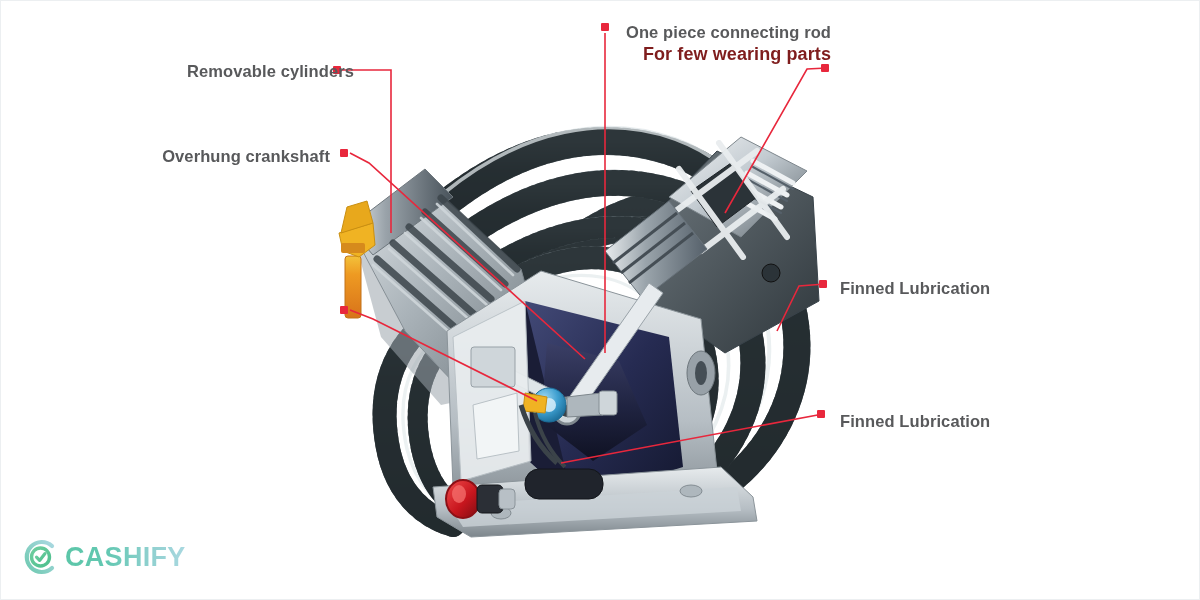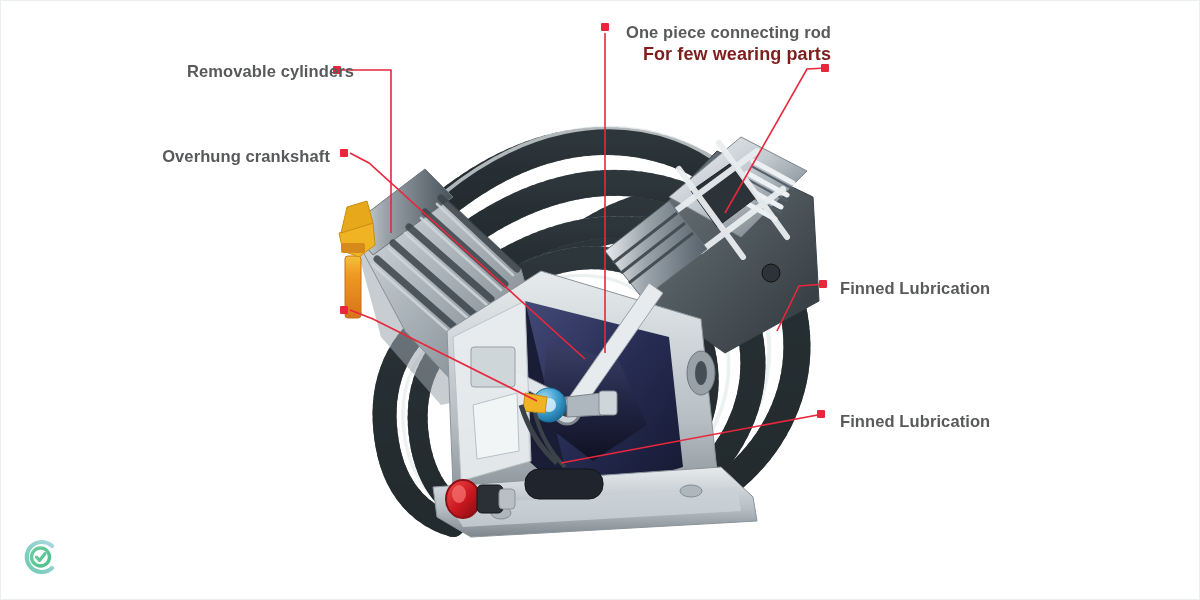--- a/index.html
+++ b/index.html
@@ -332,15 +332,16 @@
         </linearGradient>
         <linearGradient id="gLogoCheck" x1="0" y1="0" x2="1" y2="1">
           <stop offset="0%" stop-color="#6fce9f"></stop>
           <stop offset="100%" stop-color="#4ebf8e"></stop>
         </linearGradient>
       </defs>
       <path d="M33 9 A 15 15 0 1 0 33 31" fill="none" stroke="url(#gLogoRing)" stroke-width="4.2" stroke-linecap="round"></path>
       <circle cx="21.5" cy="20" r="9" fill="none" stroke="url(#gLogoCheck)" stroke-width="3.4"></circle>
       <path d="M17.5 20.2 L 20.6 23.4 L 26 16.6" fill="none" stroke="url(#gLogoCheck)" stroke-width="3.2" stroke-linecap="round" stroke-linejoin="round"></path>
     </svg>
+    <span class="word">CASHIFY</span>
   </div>
 
 </div>
 
 </body></html>

